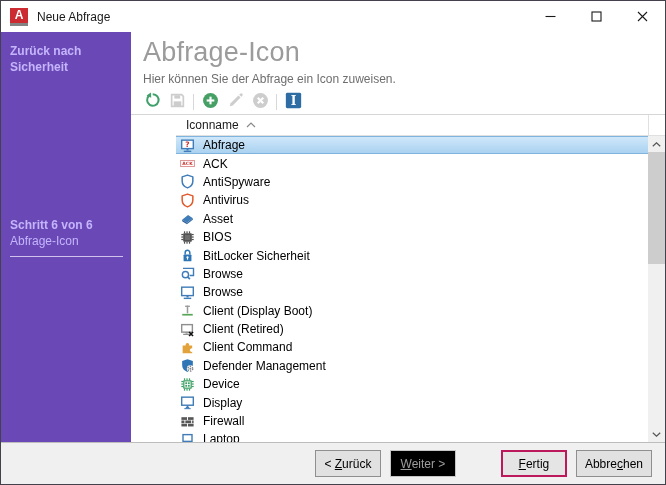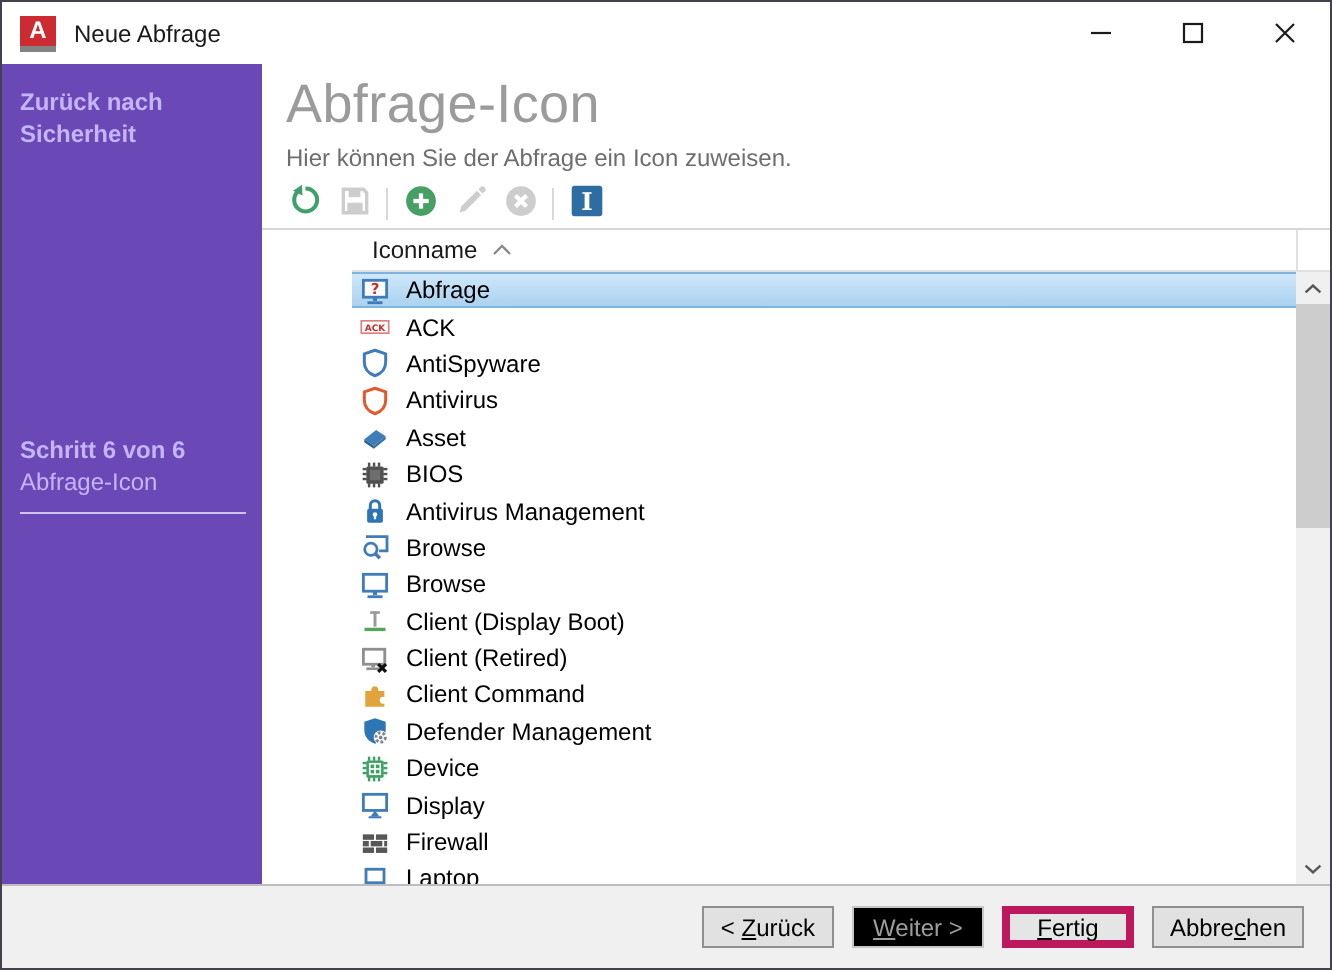--- a/index.html
+++ b/index.html
@@ -49,23 +49,23 @@
   .scrollspacer { flex:0 0 21px; background:#fff; border-left:1px solid #e0e0e0; border-bottom:1px solid #e0e0e0; }
   .vscroll { flex:1; background:#f0f0f0; position:relative; }
   .sbtn { position:absolute; left:0; right:0; height:16px; display:flex; align-items:center; justify-content:center;
           background:#f0f0f0; border:none; padding:0; }
   .sbtn.up { top:0; } .sbtn.down { bottom:0; }
   .sthumb { position:absolute; left:0; right:0; top:16px; height:112px; background:#cdcdcd; }
 
   
   .footer { flex:0 0 42px; background:#f0f0f0; border-top:1px solid #bdbdbd;
             display:flex; align-items:center; justify-content:flex-end; gap:9px; padding-right:13px; }
-  .btn { min-width:66px; height:21px; font-size:12px; font-family:"Liberation Sans",sans-serif;
+  .btn { min-width:66px; height:27px; font-size:12px; font-family:"Liberation Sans",sans-serif;
          background:#e1e1e1; border:1px solid #8f8f8f; color:#000; padding:0 8px; }
-  .btn.default { border:4px solid #be185d; background:#e5e5e5; }
+  .btn.default { border:2px solid #be185d; background:#e5e5e5;margin-left:36px; }
   .btn.disabled { color:#9d9d9d; border-color:#c6c6c6; background:#000000; }
   .btn .key { text-decoration:underline; }
 </style>
 </head>
 <body>
 
 <div class="window">
 
   <div class="titlebar">
     <div class="app-icon">A</div>
@@ -228,21 +228,21 @@
               </div>
               <div class="row">
                 <span class="ric">
                   <svg viewBox="0 0 16 16" width="15" height="15">
                     <path d="M5.5 7 V5 a2.5 2.5 0 0 1 5 0 V7" fill="none" stroke="#2e75b6" stroke-width="1.6"></path>
                     <rect x="3.8" y="6.8" width="8.4" height="7.4" rx="1" fill="#2e75b6"></rect>
                     <circle cx="8" cy="9.9" r="1.2" fill="#fff"></circle>
                     <rect x="7.4" y="10.4" width="1.2" height="2" fill="#fff"></rect>
                   </svg>
                 </span>
-                <span>Antivirus Management</span>
+                <span>BitLocker Sicherheit</span>
               </div>
               <div class="row">
                 <span class="ric">
                   <svg viewBox="0 0 16 16" width="15" height="15">
                     <path d="M3.2 2.5 h11.2 v7.6 h-4.2" fill="#fff" stroke="#3f7cb8" stroke-width="1.5"></path>
                     <circle cx="5.8" cy="9.2" r="3.3" fill="#fff" stroke="#3f7cb8" stroke-width="1.5"></circle>
                     <line x1="8.2" y1="11.6" x2="10.6" y2="14" stroke="#3f7cb8" stroke-width="1.8"></line>
                   </svg>
                 </span>
                 <span>Browse</span>

